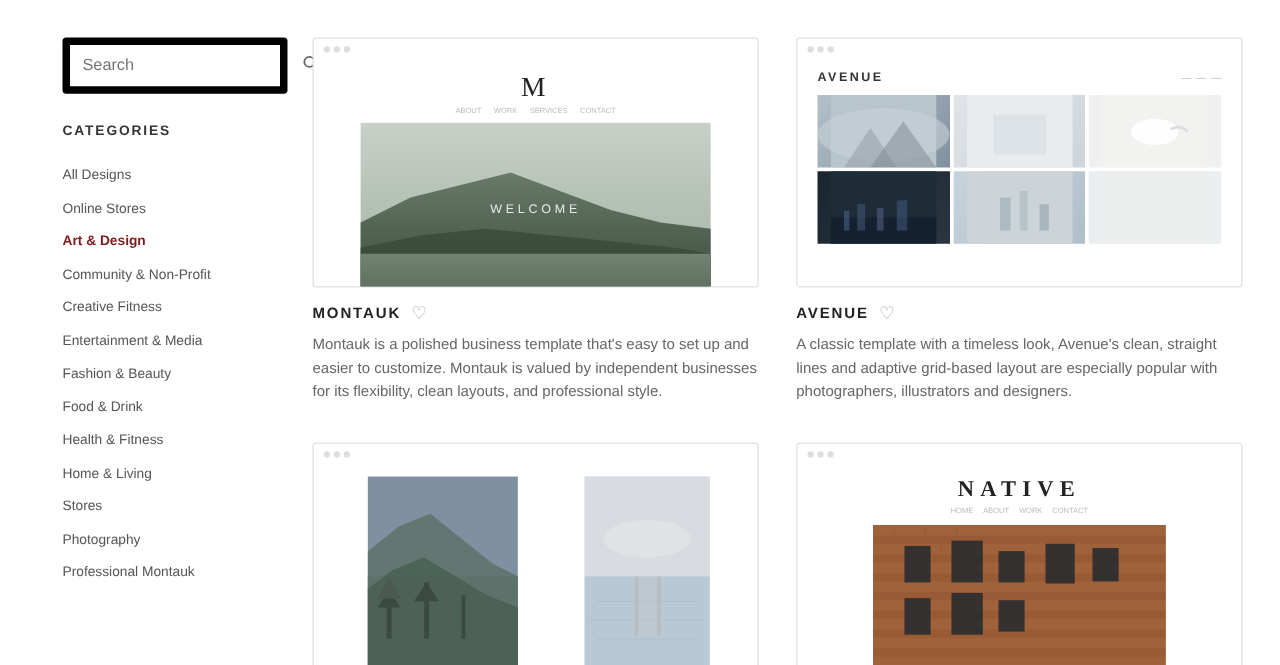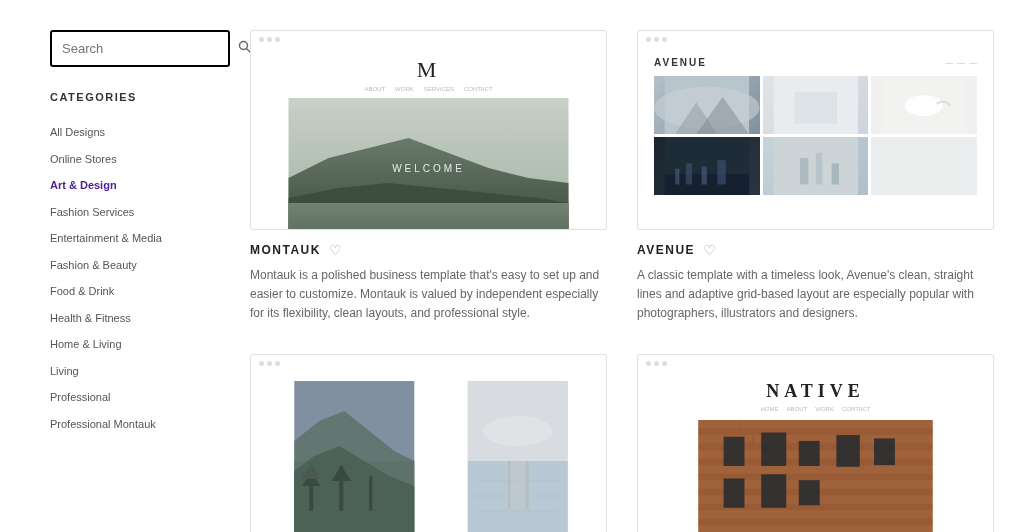--- a/index.html
+++ b/index.html
@@ -16,22 +16,22 @@
       padding: 20px 0;
     }
     
     .sidebar {
       width: 240px;
       flex-shrink: 0;
       padding: 10px 20px 10px 50px;
     }
     .search-box {
       display: flex;
-      align-items: center;
-      border: 2px solid #000000;
+      align-items: flex-start;
+      border: 6px solid #000000;
       border-radius: 3px;
       padding: 8px 10px;
       margin-bottom: 24px;
       width: 180px;
     }
     .search-box input {
       border: none;
       outline: none;
       font-size: 13px;
       color: #555;
@@ -54,21 +54,21 @@
       display: block;
       font-size: 11px;
       color: #555;
       padding: 5px 0;
       cursor: pointer;
       line-height: 1.5;
       text-decoration: none;
     }
     .nav-item.active {
       font-weight: 700;
-      color: #4c1d95;
+      color: #7f1d1d;
     }
     
     .main {
       flex: 1;
       padding: 10px 30px 10px 10px;
     }
     .templates-grid {
       display: grid;
       grid-template-columns: 1fr 1fr;
       gap: 30px 30px;
@@ -172,28 +172,29 @@
         </svg>
       </span>
     </div>
 
     <div class="categories-label">CATEGORIES</div>
 
     <nav>
       <a class="nav-item">All Designs</a>
       <a class="nav-item">Online Stores</a>
       <a class="nav-item active">Art &amp; Design</a>
-      <a class="nav-item">Fashion Services</a>
+      <a class="nav-item">Community &amp; Non-Profit</a>
+      <a class="nav-item">Creative Fitness</a>
       <a class="nav-item">Entertainment &amp; Media</a>
       <a class="nav-item">Fashion &amp; Beauty</a>
       <a class="nav-item">Food &amp; Drink</a>
       <a class="nav-item">Health &amp; Fitness</a>
       <a class="nav-item">Home &amp; Living</a>
-      <a class="nav-item">Living</a>
-      <a class="nav-item">Professional</a>
+      <a class="nav-item">Stores</a>
+      <a class="nav-item">Photography</a>
       <a class="nav-item">Professional Montauk</a>
     </nav>
   </aside>
 
   <main class="main">
     <div class="templates-grid">
 
       <div class="template-card">
         <div class="template-preview preview-montauk" style="position:relative;">
           <div class="window-dots">
@@ -231,21 +232,21 @@
                 <rect x="0" y="105" width="280" height="35" fill="url(#waterGrad)" opacity="0.7"></rect>
               </svg>
               <div style="position:absolute;top:50%;left:50%;transform:translate(-50%,-50%);font-size:10px;letter-spacing:3px;color:rgba(255,255,255,0.85);font-weight:300;text-align:center;">WELCOME</div>
             </div>
           </div>
         </div>
         <div class="template-meta">
           <span class="template-name">MONTAUK</span>
           <span class="heart-icon">♡</span>
         </div>
-        <p class="template-desc">Montauk is a polished business template that's easy to set up and easier to customize. Montauk is valued by independent especially for its flexibility, clean layouts, and professional style.</p>
+        <p class="template-desc">Montauk is a polished business template that's easy to set up and easier to customize. Montauk is valued by independent businesses for its flexibility, clean layouts, and professional style.</p>
       </div>
 
       <div class="template-card">
         <div class="template-preview preview-avenue" style="position:relative;">
           <div class="window-dots">
             <div class="dot" style="width:5px;height:5px;border-radius:50%;background:#ddd;"></div>
             <div class="dot" style="width:5px;height:5px;border-radius:50%;background:#ddd;"></div>
             <div class="dot" style="width:5px;height:5px;border-radius:50%;background:#ddd;"></div>
           </div>
           <div style="padding:18px 8px 8px 8px;">

